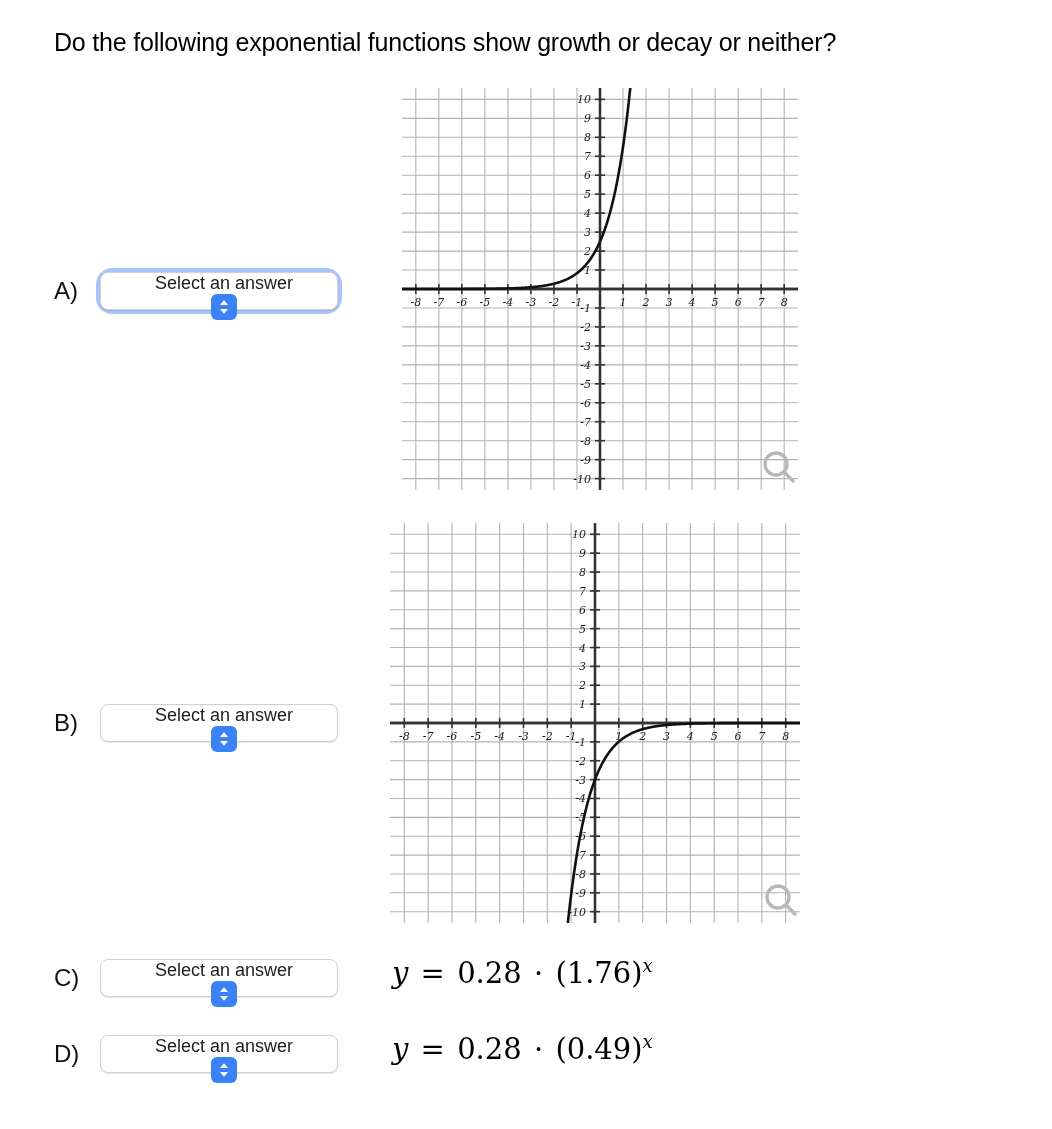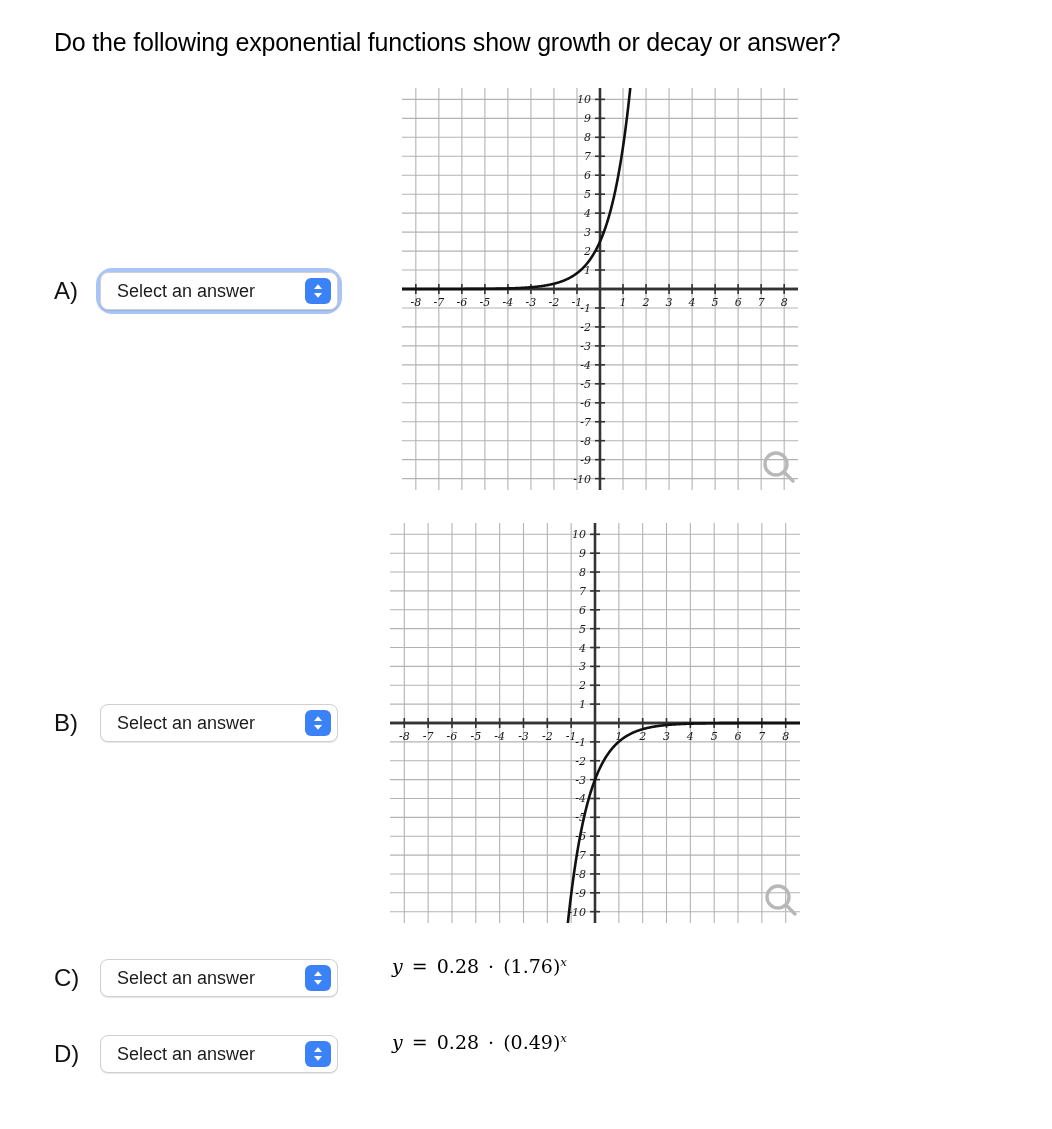--- a/index.html
+++ b/index.html
@@ -56,20 +56,21 @@
     justify-content: space-between;
     box-sizing: border-box;
     width: 238px;
     height: 38px;
     padding: 0 6px 0 16px;
     background: #ffffff;
     border: 1px solid #d0d0d2;
     border-radius: 8px;
     box-shadow: 0 1px 1px rgba(0,0,0,0.10);
     cursor: default;
+    flex-direction: column;
   }
   .select-label {
     font-size: 18px;
     color: #1c1c1e;
     white-space: nowrap;
   }
   .stepper-icon {
     flex: none;
     width: 26px;
     height: 26px;
@@ -77,21 +78,21 @@
     background: #3b82f6;
     display: flex;
     align-items: center;
     justify-content: center;
   }
 
   
   .equation {
     position: absolute;
     font-family: "DejaVu Serif", "Liberation Serif", serif;
-    font-size: 19px;
+    font-size: 29px;
     color: #000;
     white-space: nowrap;
   }
   .equation .var { font-style: italic; }
   .equation .sup {
     font-size: 0.62em;
     vertical-align: super;
     font-style: italic;
   }
   .equation .op { padding: 0 3px; }
@@ -99,21 +100,21 @@
   
   .graph {
     position: absolute;
     background: #ffffff;
   }
   .graph svg { display: block; }
 </style>
 </head>
 <body>
 
-<div id="question-title">Do the following exponential functions show growth or decay or answer?</div>
+<div id="question-title">Do the following exponential functions show growth or decay or neither?</div>
 
 <div class="graph" id="graph-a-container" style="left:402px; top:88px; width:396px; height:402px;">
   <svg id="svg-graph-a" width="396" height="402" viewBox="0 0 396 402">
       <g>
         <line x1="13.813953488372084" y1="0" x2="13.813953488372084" y2="402" stroke="#b3b3b3" stroke-width="1.1"></line>
         <line x1="36.837209302325576" y1="0" x2="36.837209302325576" y2="402" stroke="#b3b3b3" stroke-width="1.1"></line>
         <line x1="59.860465116279066" y1="0" x2="59.860465116279066" y2="402" stroke="#b3b3b3" stroke-width="1.1"></line>
         <line x1="82.88372093023256" y1="0" x2="82.88372093023256" y2="402" stroke="#b3b3b3" stroke-width="1.1"></line>
         <line x1="105.90697674418604" y1="0" x2="105.90697674418604" y2="402" stroke="#b3b3b3" stroke-width="1.1"></line>
         <line x1="128.93023255813952" y1="0" x2="128.93023255813952" y2="402" stroke="#b3b3b3" stroke-width="1.1"></line>

